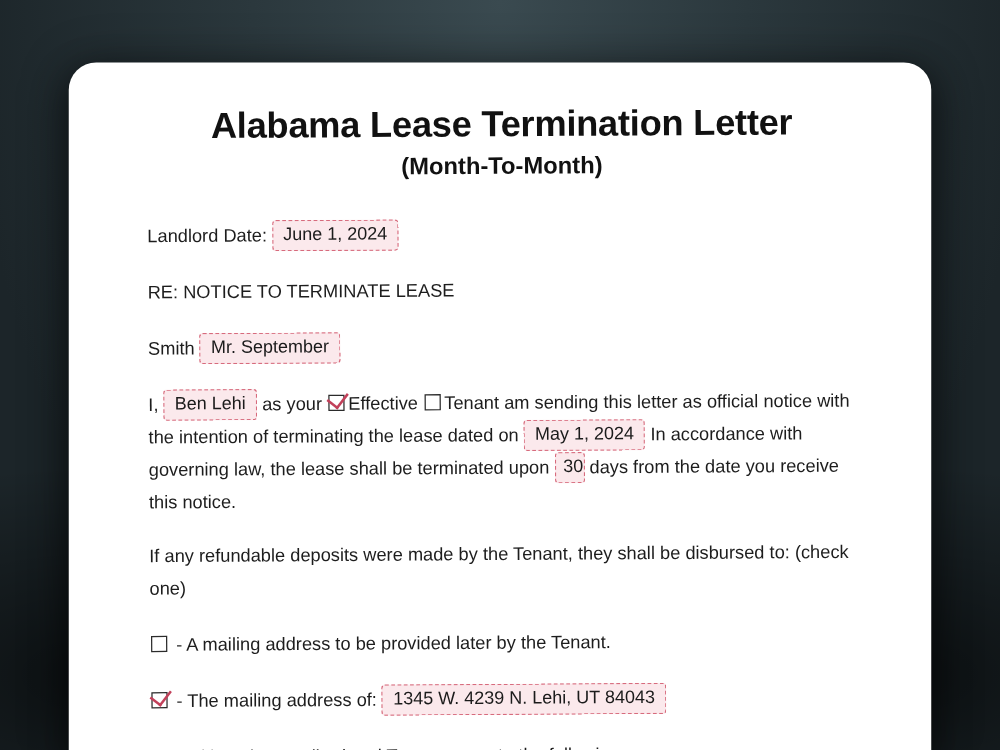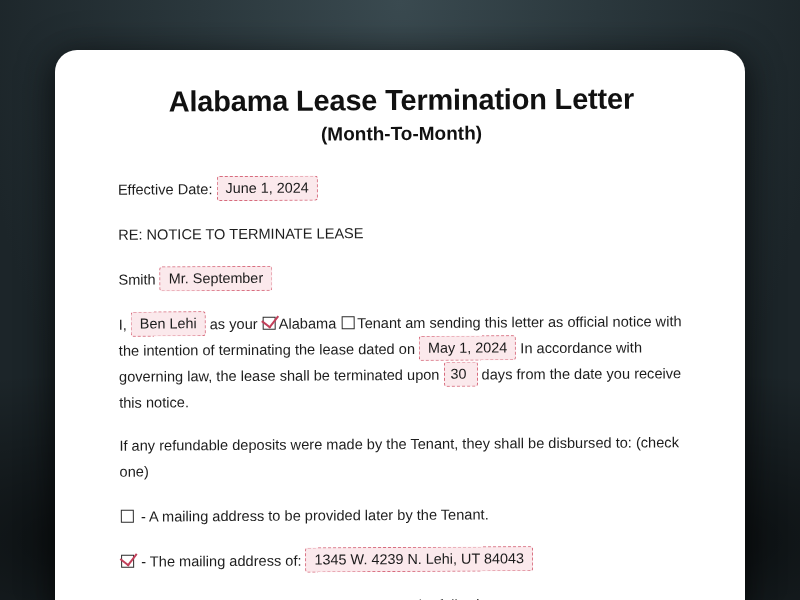--- a/index.html
+++ b/index.html
@@ -87,21 +87,21 @@
     border: 1px dashed #d76b7d;
     border-radius: 3px;
     padding: 1px 8px 2px 8px;
     font-size: 14.4px;
     line-height: 20px;
     color: #1b1b1b;
     position: relative;
     top: -1px;
     white-space: nowrap;
   }
-  .field.narrow { padding: 1px 10px 2px 6px; }
+  .field.narrow { padding: 1px 0 2px 6px; }
 
   .chk {
     display: inline-block;
     width: 11px;
     height: 11px;
     border: 1.4px solid #2b2b2b;
     position: relative;
     top: 1px;
     margin: 0 3px 0 1px;
   }
@@ -126,36 +126,36 @@
 <div class="backdrop"></div>
 <div class="page-shadow"></div>
 
 <div class="page">
   <div class="page-inner tilt">
 
     <h1 class="doc-title">Alabama Lease Termination Letter</h1>
     <h2 class="doc-subtitle">(Month-To-Month)</h2>
 
     <p class="line">
-      <span>Effective Date:</span>
+      <span>Landlord Date:</span>
       <span class="field">June 1, 2024</span>
     </p>
 
     <p class="line">RE: NOTICE TO TERMINATE LEASE</p>
 
     <p class="line">
       <span>Smith</span>
       <span class="field">Mr. September</span>
     </p>
 
     <p class="line tight">
       <span>I,</span>
       <span class="field">Ben Lehi</span>
       <span>as your</span>
-      <span class="chk checked"></span><span>Alabama</span>
+      <span class="chk checked"></span><span>Effective</span>
       <span class="chk"></span><span>Tenant</span>
       <span>am sending this letter as official notice with the intention of terminating the lease dated on</span>
       <span class="field">May 1, 2024</span>
       <span>In accordance with governing law, the lease shall be terminated upon</span>
       <span class="field narrow">30</span>
       <span>days from the date you receive this notice.</span>
     </p>
 
     <p class="line">If any refundable deposits were made by the Tenant, they shall be disbursed to: (check one)</p>
 

